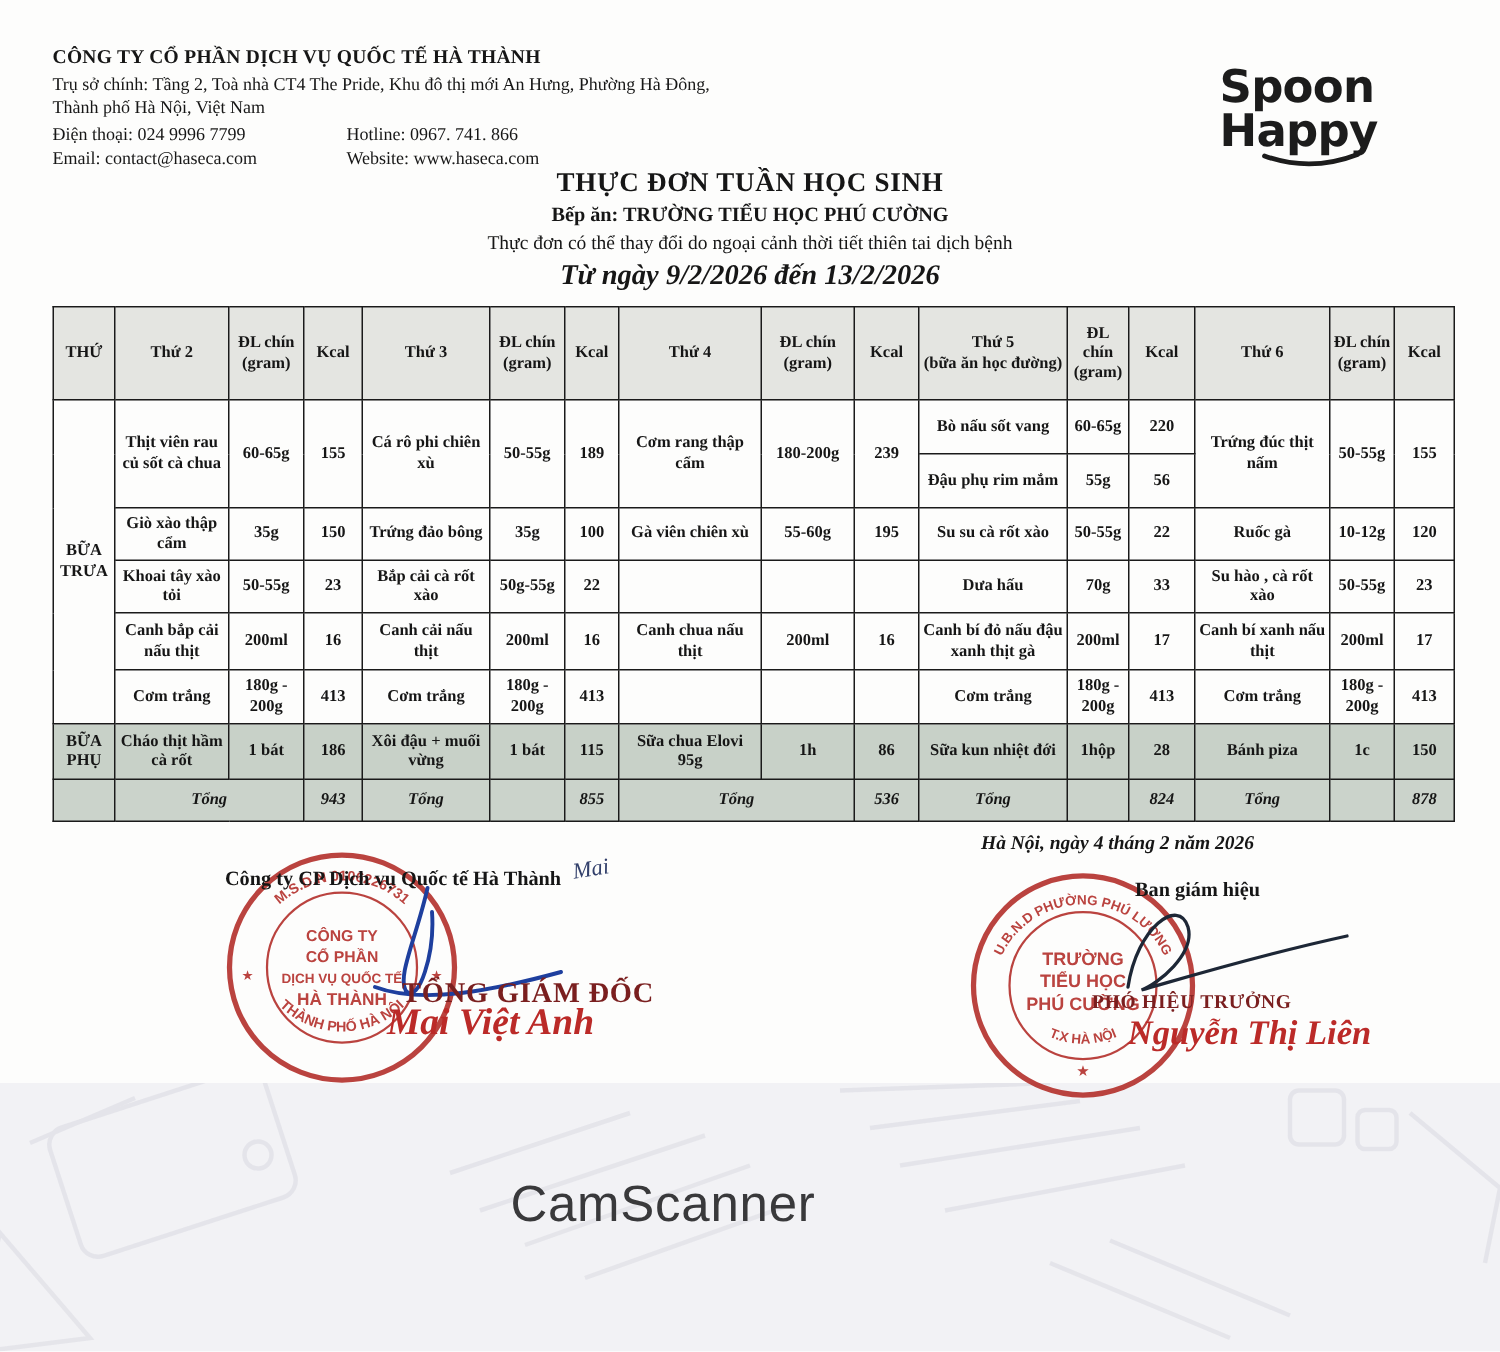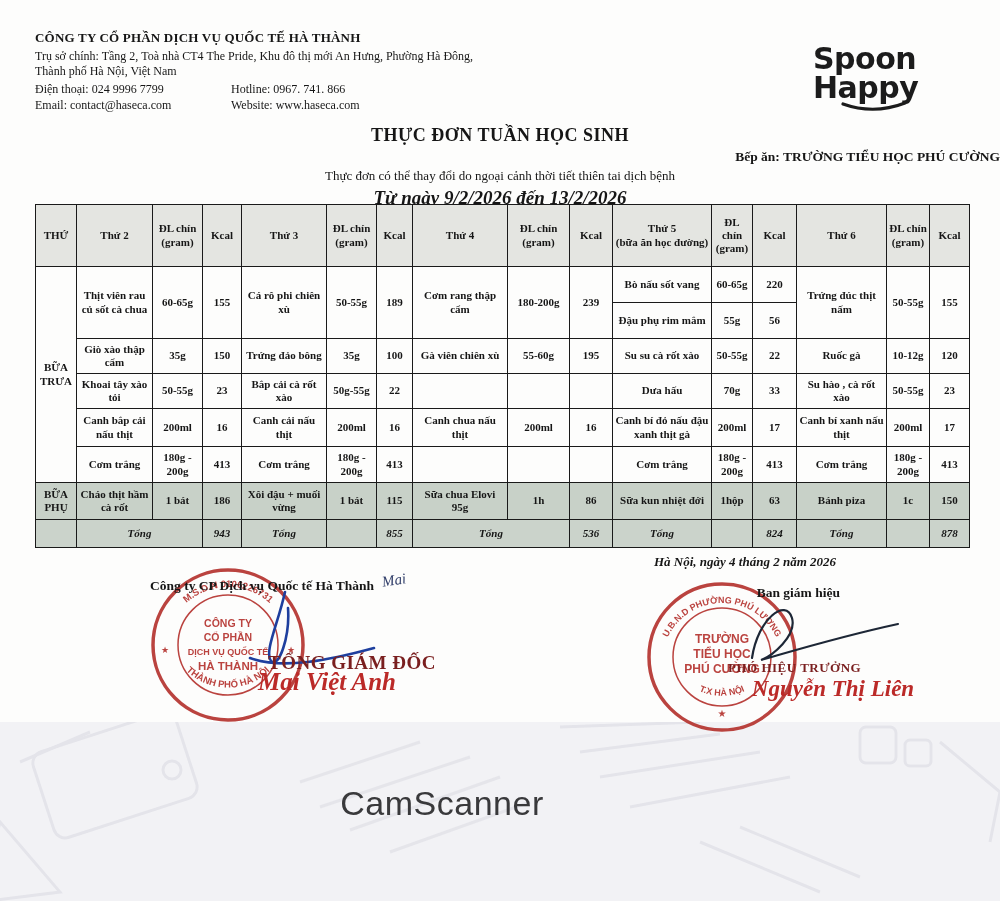--- a/index.html
+++ b/index.html
@@ -22,22 +22,22 @@
   
   .company{position:absolute;left:35px;top:30px;width:560px;font-size:12px;line-height:1.3;}
   .company .name{font-weight:bold;font-size:13px;letter-spacing:.2px;margin-bottom:2px;}
   .company .contact-grid{display:grid;grid-template-columns:196px auto;margin-top:2px;}
   
   .logo{position:absolute;left:813px;top:44px;width:160px;color:#1c1c1c;
     font-family:"DejaVu Sans", sans-serif;font-weight:bold;font-size:30px;line-height:.98;letter-spacing:-.5px;}
   .logo .smile{display:block;margin:-2px 0 0 26px;}
   
   .title-block{position:absolute;left:0;top:111px;width:1000px;text-align:center;}
-  .title-main{font-size:18px;font-weight:bold;letter-spacing:.5px;margin-top:14px;}
-  .title-kitchen{font-size:13.5px;font-weight:bold;margin-top:3px;text-align:right;}
+  .title-main{font-size:18px;font-weight:bold;letter-spacing:.5px;}
+  .title-kitchen{font-size:13.5px;font-weight:bold;margin-top:3px;}
   .title-note{font-size:13px;margin-top:3px;}
   .title-date{font-size:19px;font-weight:bold;font-style:italic;margin-top:3px;}
   
   table.menu{position:absolute;left:35px;top:204px;border-collapse:collapse;table-layout:fixed;
     width:934px;font-size:11px;font-weight:bold;}
   table.menu th,table.menu td{border:1.5px solid #1a1a1a;padding:1px 2px;text-align:center;vertical-align:middle;line-height:1.2;}
   table.menu tr.hdr th{background:var(--header-bg);height:62px;font-size:11px;}
   table.menu td{height:35px;}
   tr.r1a td{height:36px;} tr.r1b td{height:36px;}
   tr.r4 td{height:38px;} tr.r5 td{height:36px;}
@@ -240,21 +240,21 @@
     <td>1 bát</td>
     <td>186</td>
     <td>Xôi đậu + muối vừng</td>
     <td>1 bát</td>
     <td>115</td>
     <td>Sữa chua Elovi 95g</td>
     <td>1h</td>
     <td>86</td>
     <td>Sữa kun nhiệt đới</td>
     <td>1hộp</td>
-    <td>63</td>
+    <td>28</td>
     <td>Bánh piza</td>
     <td>1c</td>
     <td>150</td>
   </tr>
   <tr class="total">
     <td></td>
     <td colspan="2">Tổng</td>
     <td>943</td>
     <td>Tổng</td>
     <td></td>

